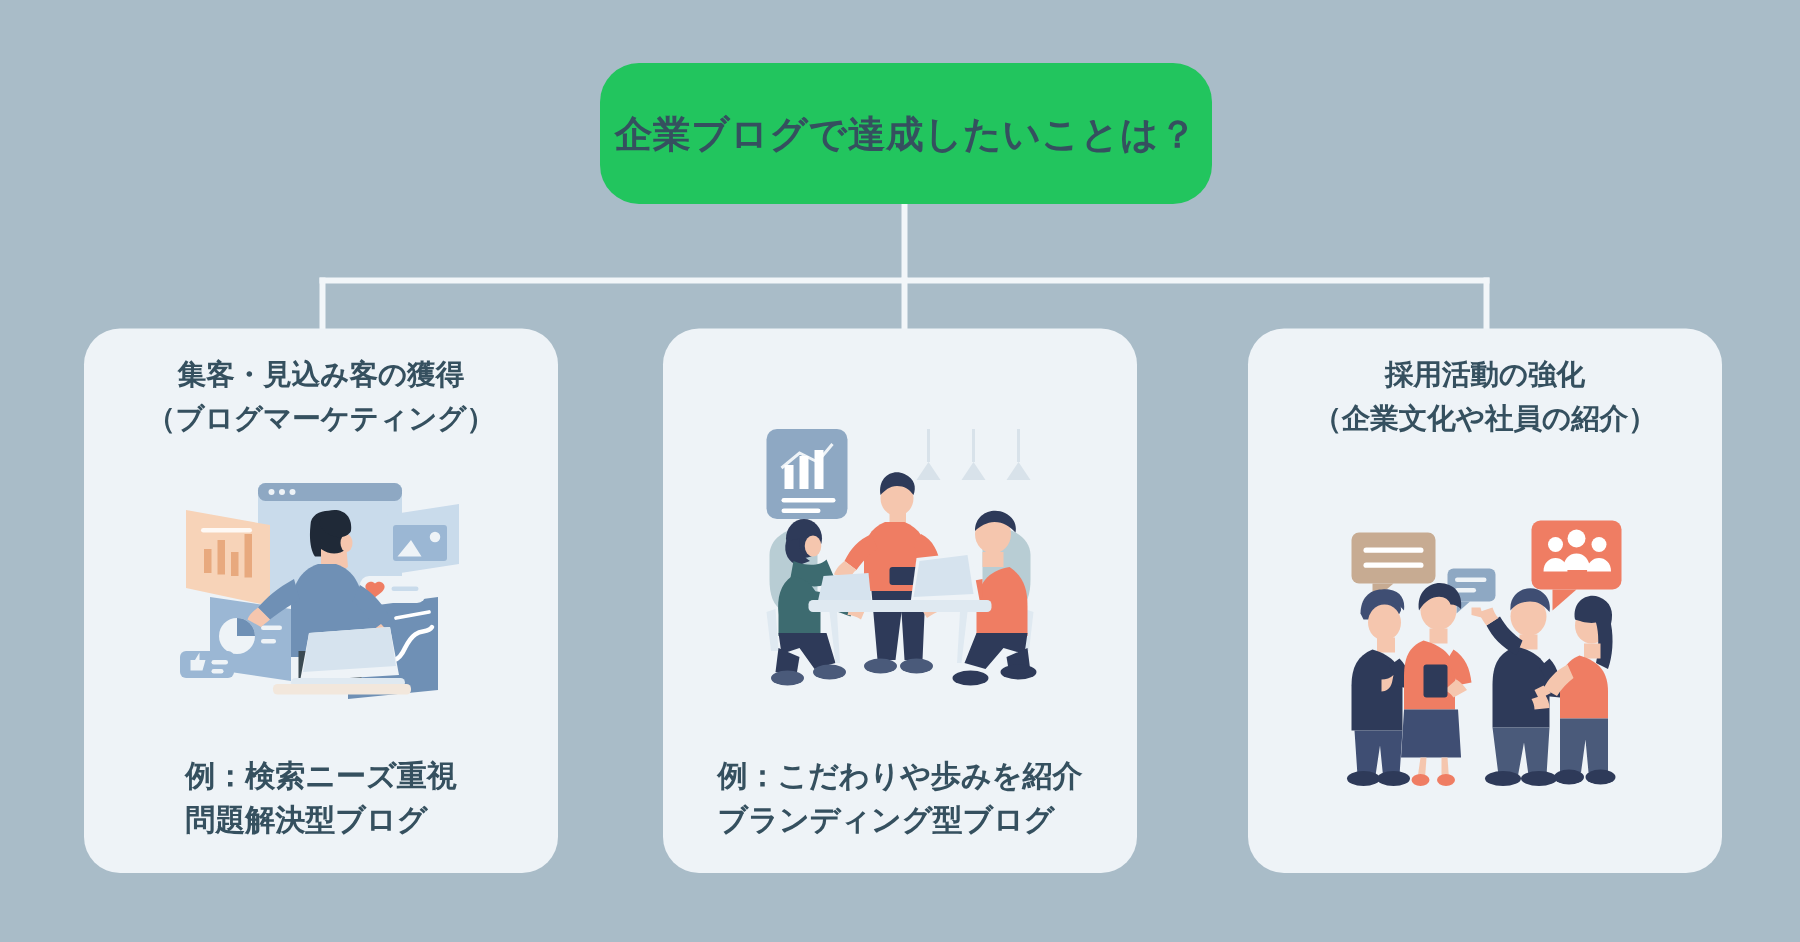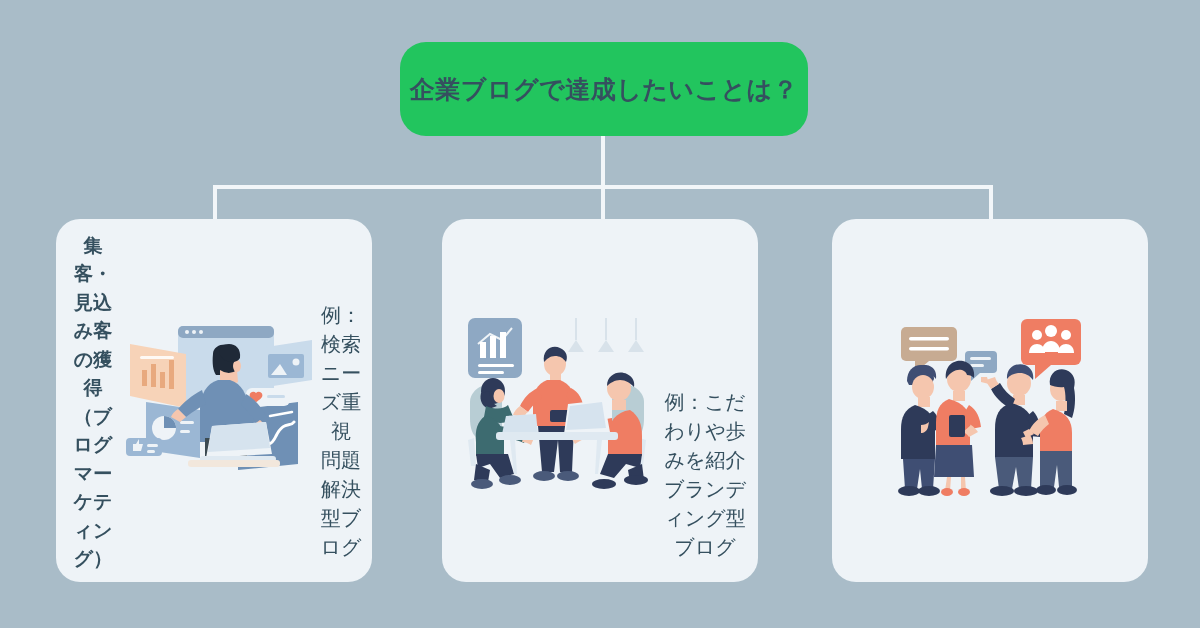--- a/index.html
+++ b/index.html
@@ -52,42 +52,42 @@
   
   .card {
     position: absolute;
     top: 219px;
     width: 316px;
     height: 363px;
     background: #eef3f7;
     border-radius: 24px;
     box-sizing: border-box;
     display: flex;
-    flex-direction: row;
+    flex-direction: column;
     align-items: center;
     padding: 18px 10px 14px;
   }
   #card-1 { left: 56px; }
   #card-2 { left: 442px; }
   #card-3 { left: 832px; }
 
   .card-heading {
     color: #35505f;
     font-size: 19px;
     font-weight: bold;
     line-height: 1.5;
     text-align: center;
     white-space: pre-line;
   }
   .card-footer {
     color: #35505f;
     font-size: 20px;
-    font-weight: normal;
+    font-weight: bold;
     line-height: 1.45;
-    text-align: center;
+    text-align: left;
     white-space: pre-line;
     margin-top: auto;
     padding-bottom: 6px;
   }
   .illus-wrap {
     flex: 1 1 auto;
     display: flex;
     align-items: center;
     justify-content: center;
     width: 100%;
@@ -248,20 +248,22 @@
         <path d="M58 126 l4 34 l3 0 l-2 -34 z" fill="#dfe9f1"></path>
         <path d="M150 126 l-4 34 l-3 0 l2 -34 z" fill="#dfe9f1"></path>
       </svg>
     </div>
 
     <div class="card-footer">例：こだわりや歩みを紹介
 ブランディング型ブログ</div>
   </div>
 
   <div class="card" id="card-3">
+    <div class="card-heading">採用活動の強化
+（企業文化や社員の紹介）</div>
 
     <div class="illus-wrap">
       <svg width="210" height="186" viewBox="0 0 210 186">
 
         <rect x="16" y="16" width="56" height="34" rx="5" fill="#c7ab92"></rect>
         <path d="M30 50 l0 12 l14 -12 z" fill="#c7ab92"></path>
         <rect x="24" y="26" width="40" height="3.5" rx="1.75" fill="#ffffff"></rect>
         <rect x="24" y="36" width="40" height="3.5" rx="1.75" fill="#ffffff"></rect>
 
         <rect x="80" y="40" width="32" height="22" rx="4" fill="#8ea8c3"></rect>

